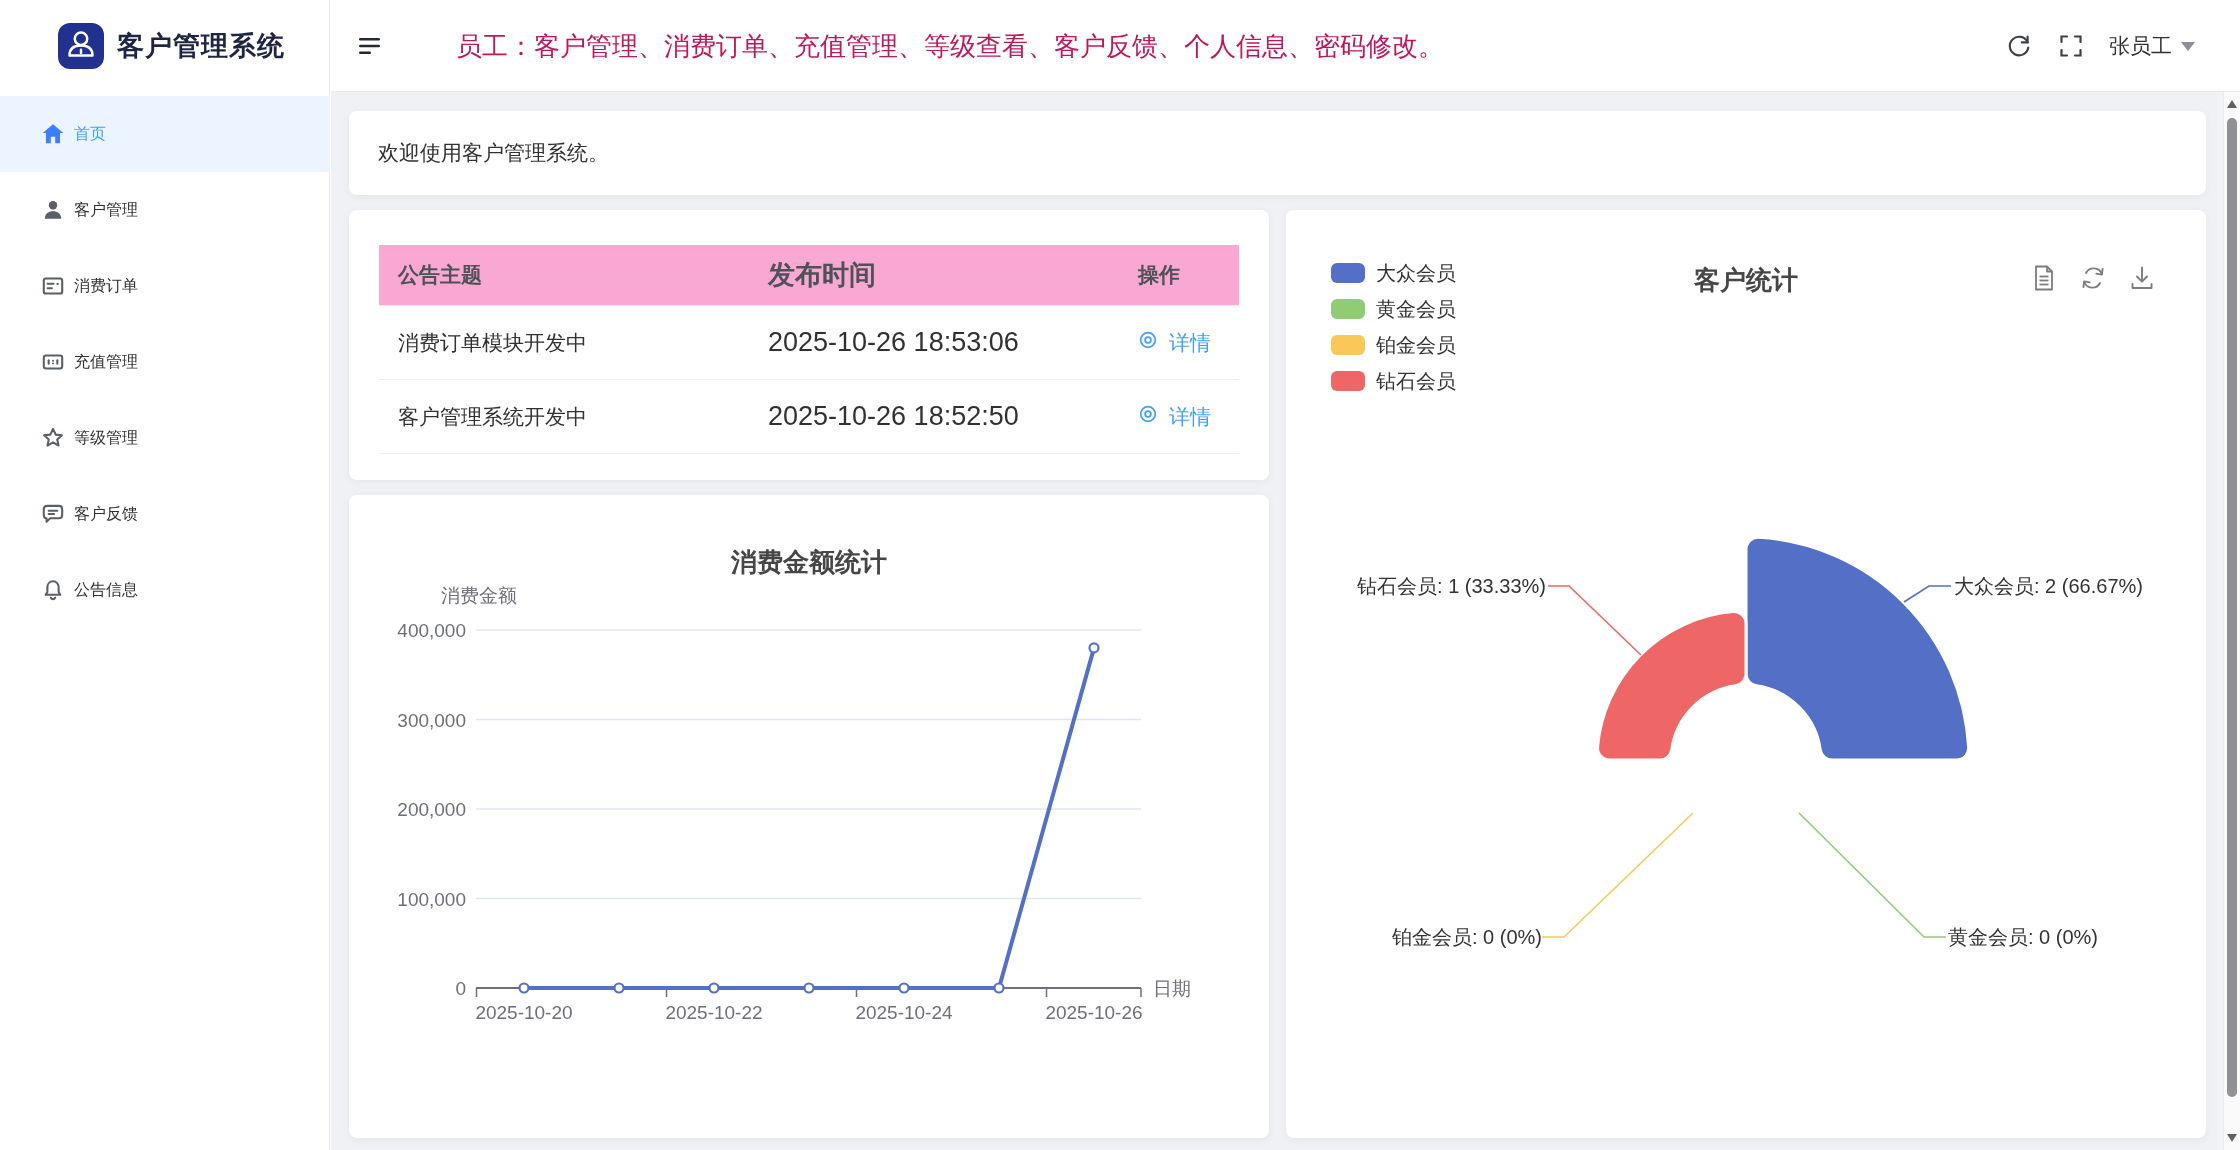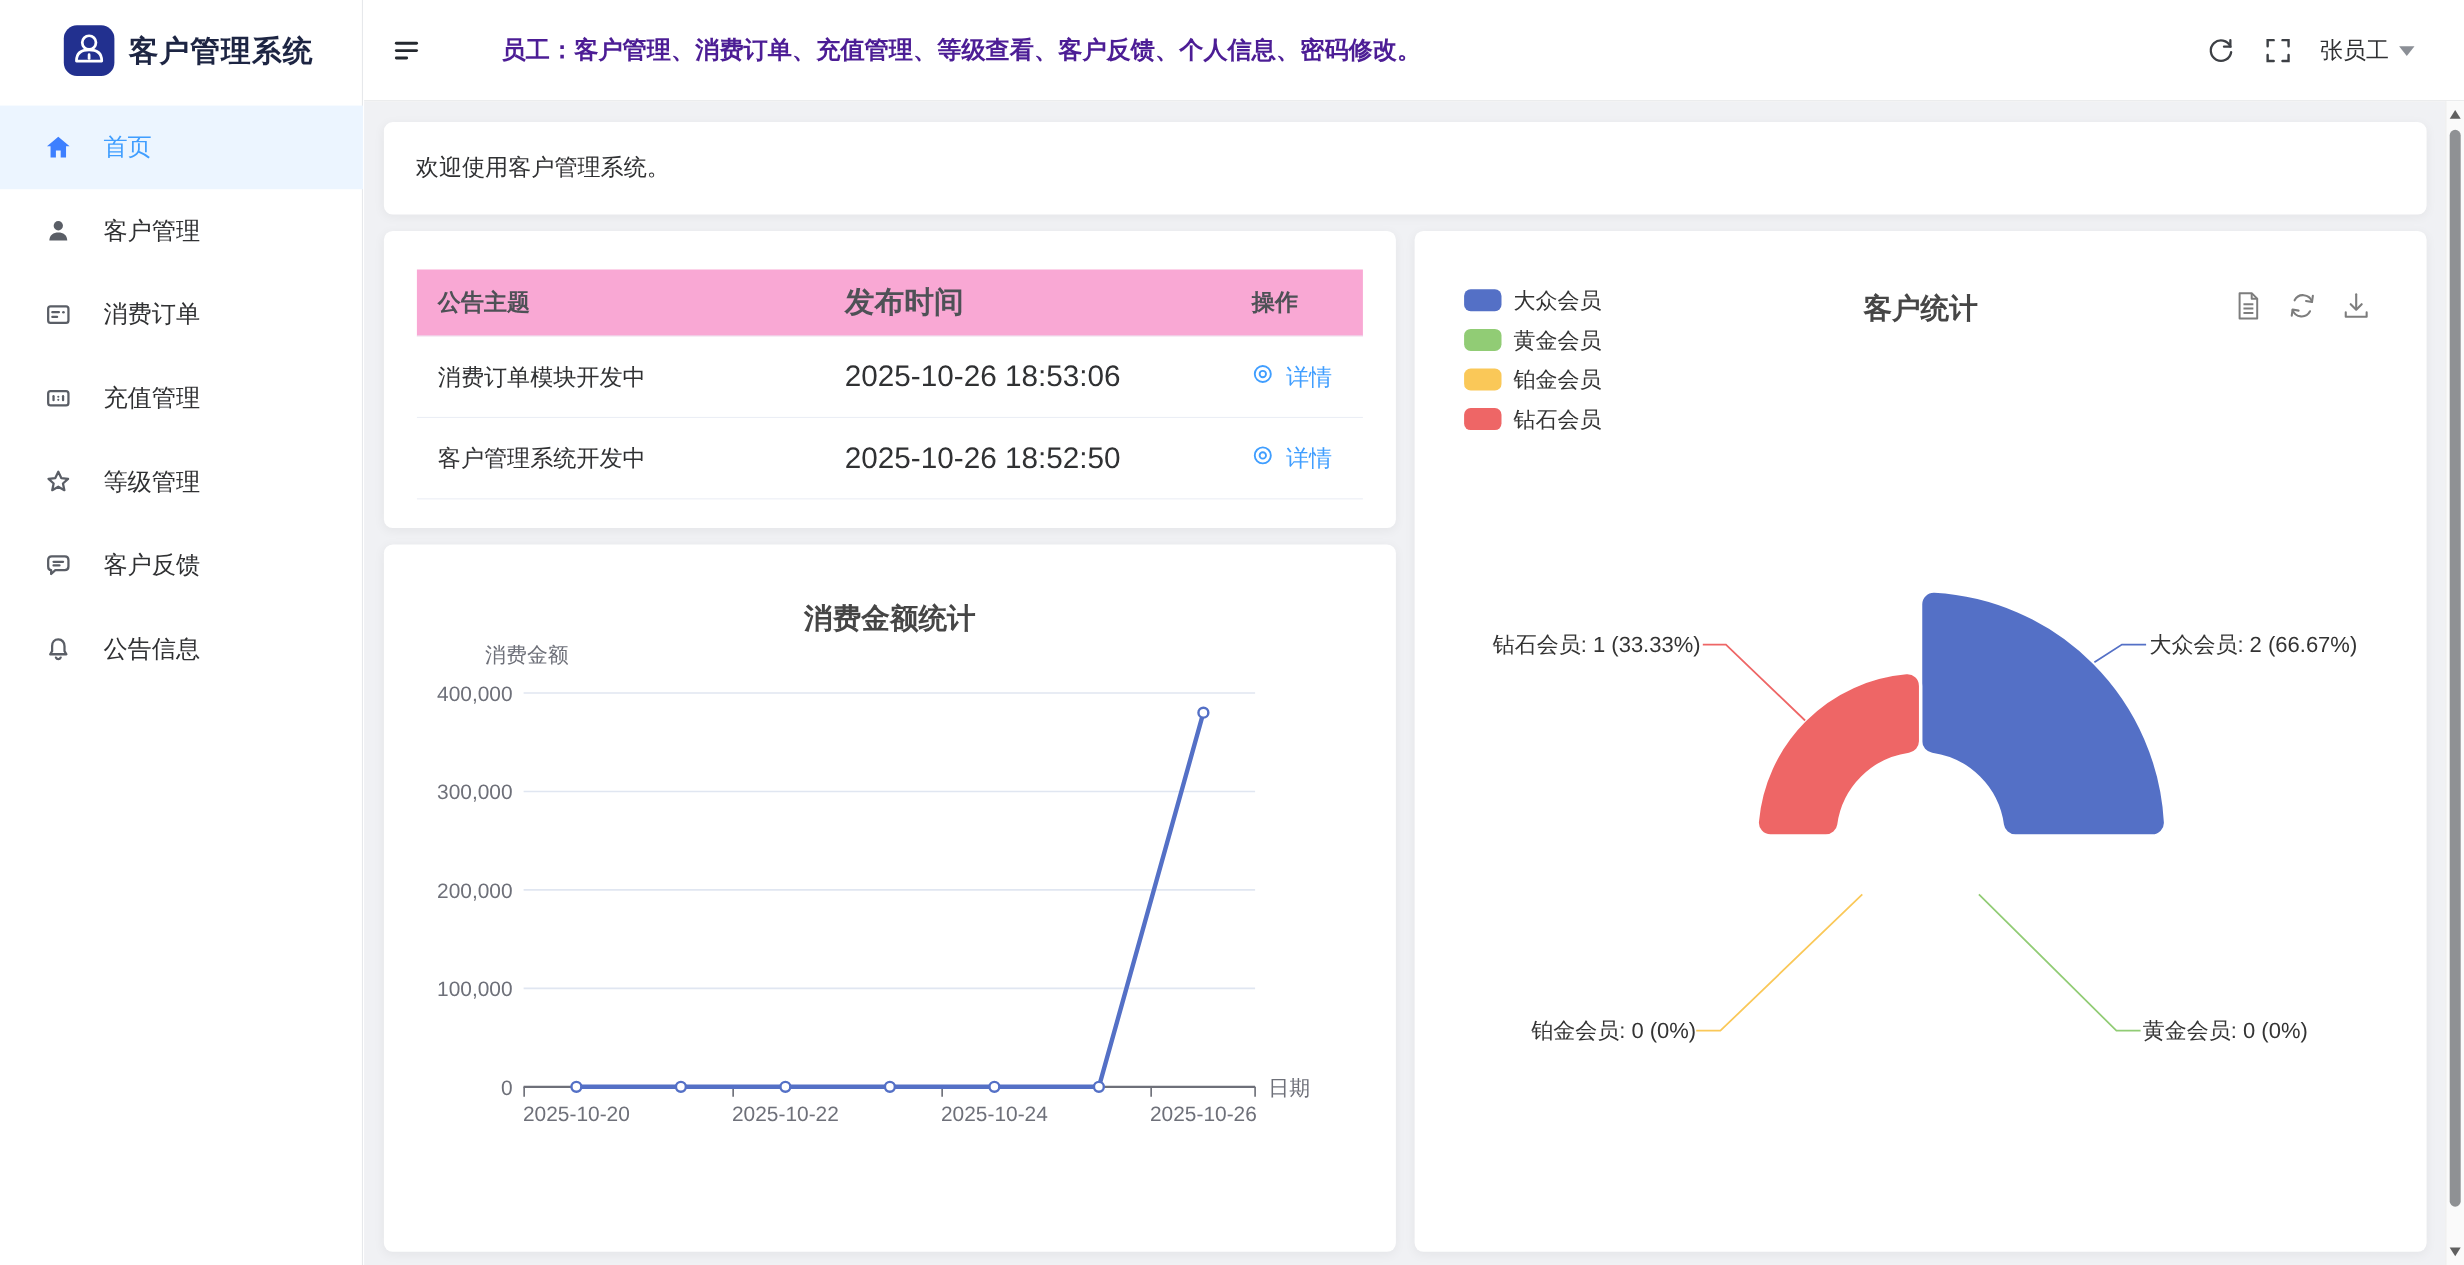--- a/index.html
+++ b/index.html
@@ -7,29 +7,29 @@
        font-family:"Liberation Sans","DejaVu Sans",sans-serif;color:#303133;}
   
   .sidebar{position:absolute;left:0;top:0;width:330px;height:1150px;background:#fff;
            border-right:1px solid #e6e8eb;box-sizing:border-box;z-index:3;}
   .logo-row{position:absolute;left:0;top:0;width:330px;height:92px;display:flex;align-items:center;}
   .logo-box{width:46px;height:46px;margin-left:58px;border-radius:12px;background:#22308f;
             display:flex;align-items:center;justify-content:center;flex:0 0 auto;}
   .logo-title{margin-left:13px;font-size:27px;font-weight:bold;color:#1d2543;letter-spacing:1px;}
   .menu-item{position:absolute;left:0;width:330px;height:76px;display:flex;align-items:center;cursor:pointer;}
   .menu-item .mi-icon{margin-left:40px;width:26px;height:26px;flex:0 0 auto;}
-  .menu-item .mi-label{margin-left:28px;font-size:22px;color:#303133;}
+  .menu-item .mi-label{margin-left:8px;font-size:16px;color:#303133;}
   .menu-item.active{background:#ecf5ff;}
   .menu-item.active .mi-label{color:#409eff;}
   
   .topbar{position:absolute;left:331px;top:0;width:1909px;height:92px;background:#fff;
           border-bottom:1px solid #e9eaec;box-sizing:border-box;z-index:2;}
   .collapse-btn{position:absolute;left:25px;top:33px;width:28px;height:26px;cursor:pointer;}
   .notice{position:absolute;left:125px;top:0;height:92px;line-height:92px;
-          font-size:22px;font-weight:bold;color:#4c1d95;white-space:nowrap;}
+          font-size:26px;font-weight:normal;color:#be185d;white-space:nowrap;}
   .topbar-right{position:absolute;right:45px;top:0;height:92px;display:flex;align-items:center;gap:24px;}
   .tb-icon{width:28px;height:28px;cursor:pointer;}
   .user-wrap{display:flex;align-items:center;gap:9px;cursor:pointer;}
   .user-name{font-size:21px;color:#303133;}
   .caret-down{width:0;height:0;border-left:7px solid transparent;border-right:7px solid transparent;
               border-top:9px solid #8b8f96;}
   
   .main{position:absolute;left:331px;top:92px;width:1892px;height:1058px;background:#f0f1f4;}
   .card{position:absolute;background:#fff;border-radius:8px;box-shadow:0 2px 10px rgba(0,0,0,.05);}
   .welcome-card{left:18px;top:19px;width:1857px;height:84px;}

